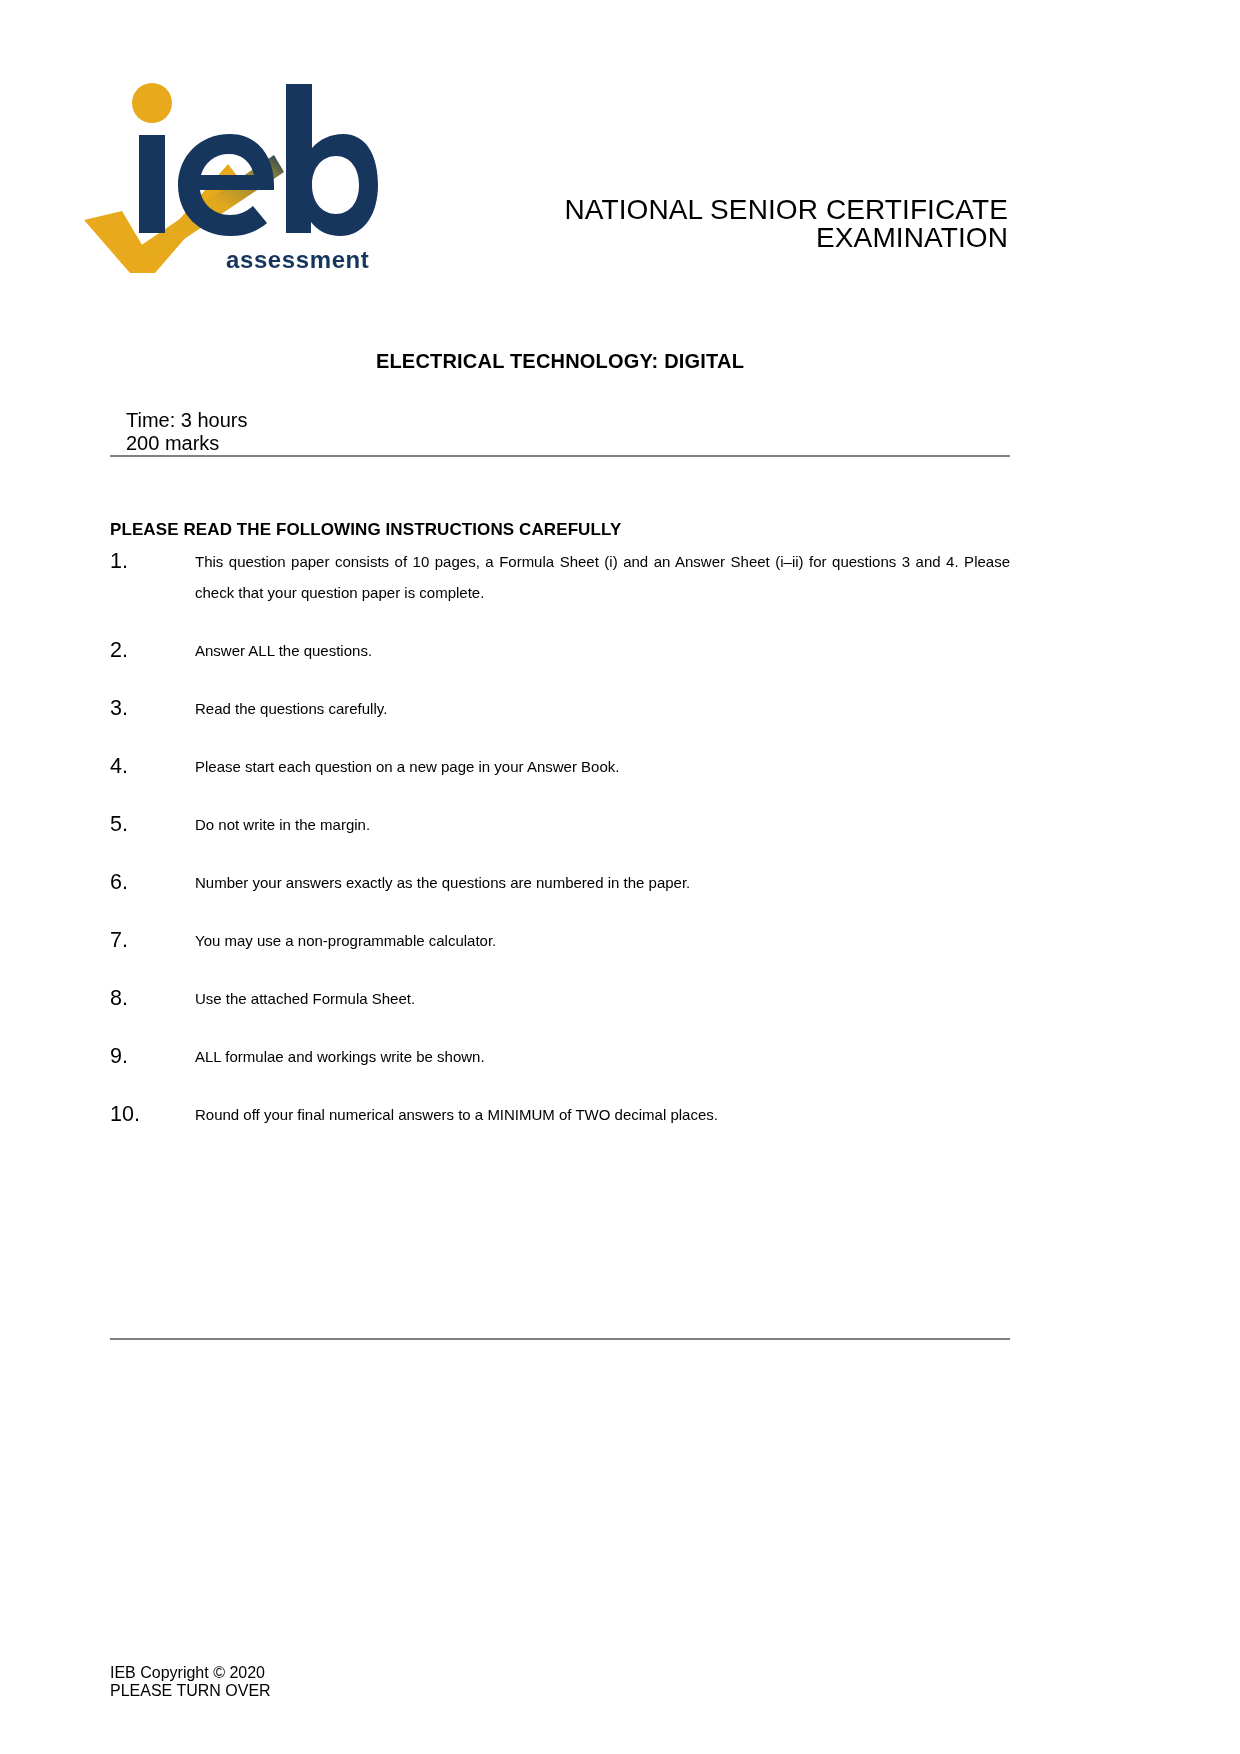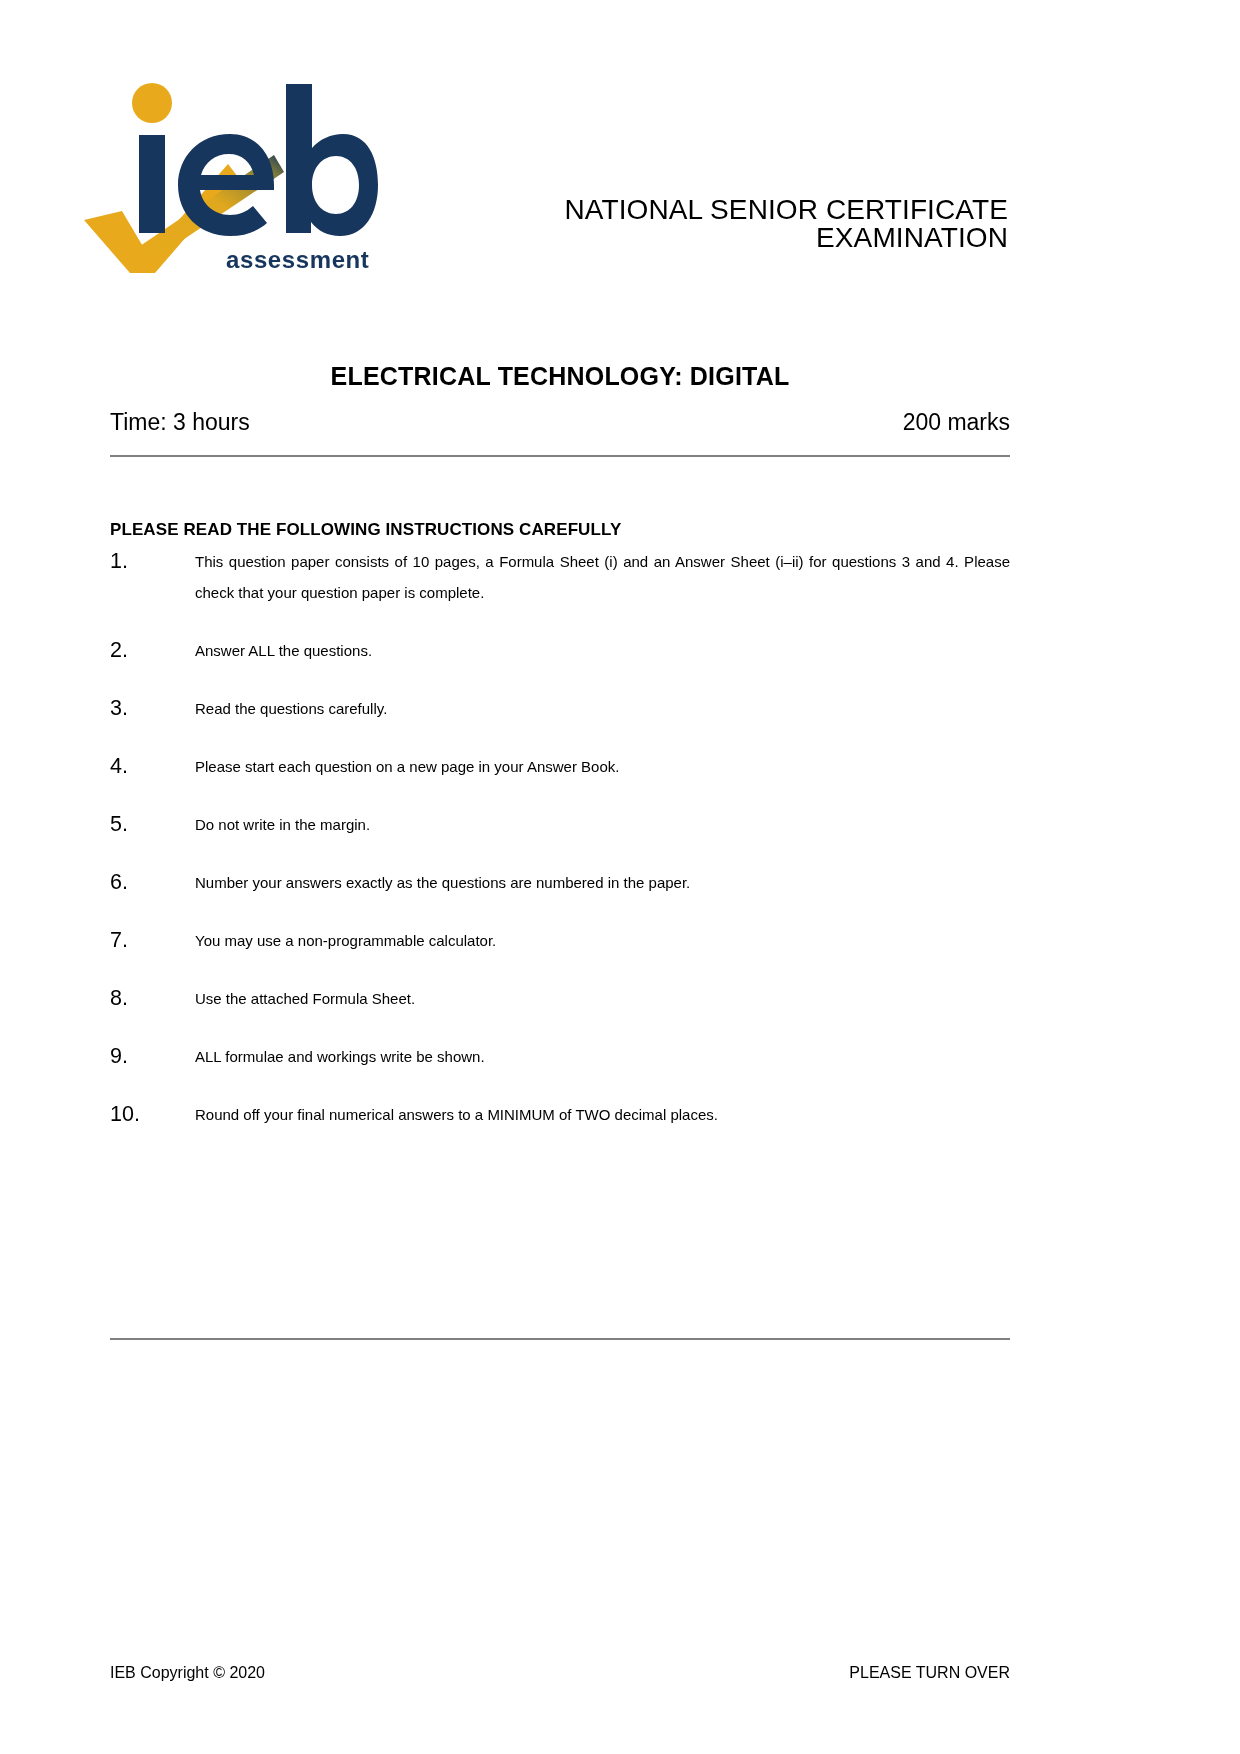--- a/index.html
+++ b/index.html
@@ -49,35 +49,35 @@
     color: #000;
   }
 
   
   .exam-title {
     position: absolute;
     left: 110px;
     top: 350px;
     width: 900px;
     text-align: center;
-    font-size: 25px;
+    font-size: 20px;
     font-weight: bold;
     letter-spacing: 0.2px;
-    margin-top: 12px;
   }
 
   
   .timemarks {
     position: absolute;
-    left: 110px;
+    left: 126px;
     top: 409px;
     width: 900px;
     display: flex;
     justify-content: space-between;
-    font-size: 23px;
+    font-size: 20px;
+    flex-direction: column;
   }
 
   
   .rule {
     position: absolute;
     left: 110px;
     width: 900px;
     height: 0;
     border-top: 2px solid #808080;
   }
@@ -125,20 +125,21 @@
 
   
   .footer {
     position: absolute;
     left: 110px;
     top: 1664px;
     width: 900px;
     display: flex;
     justify-content: space-between;
     font-size: 16px;
+    flex-direction: column;
   }
 </style>
 </head>
 <body>
 
 <div class="page">
 
   <div class="header-zone">
 
     <div class="logo">

